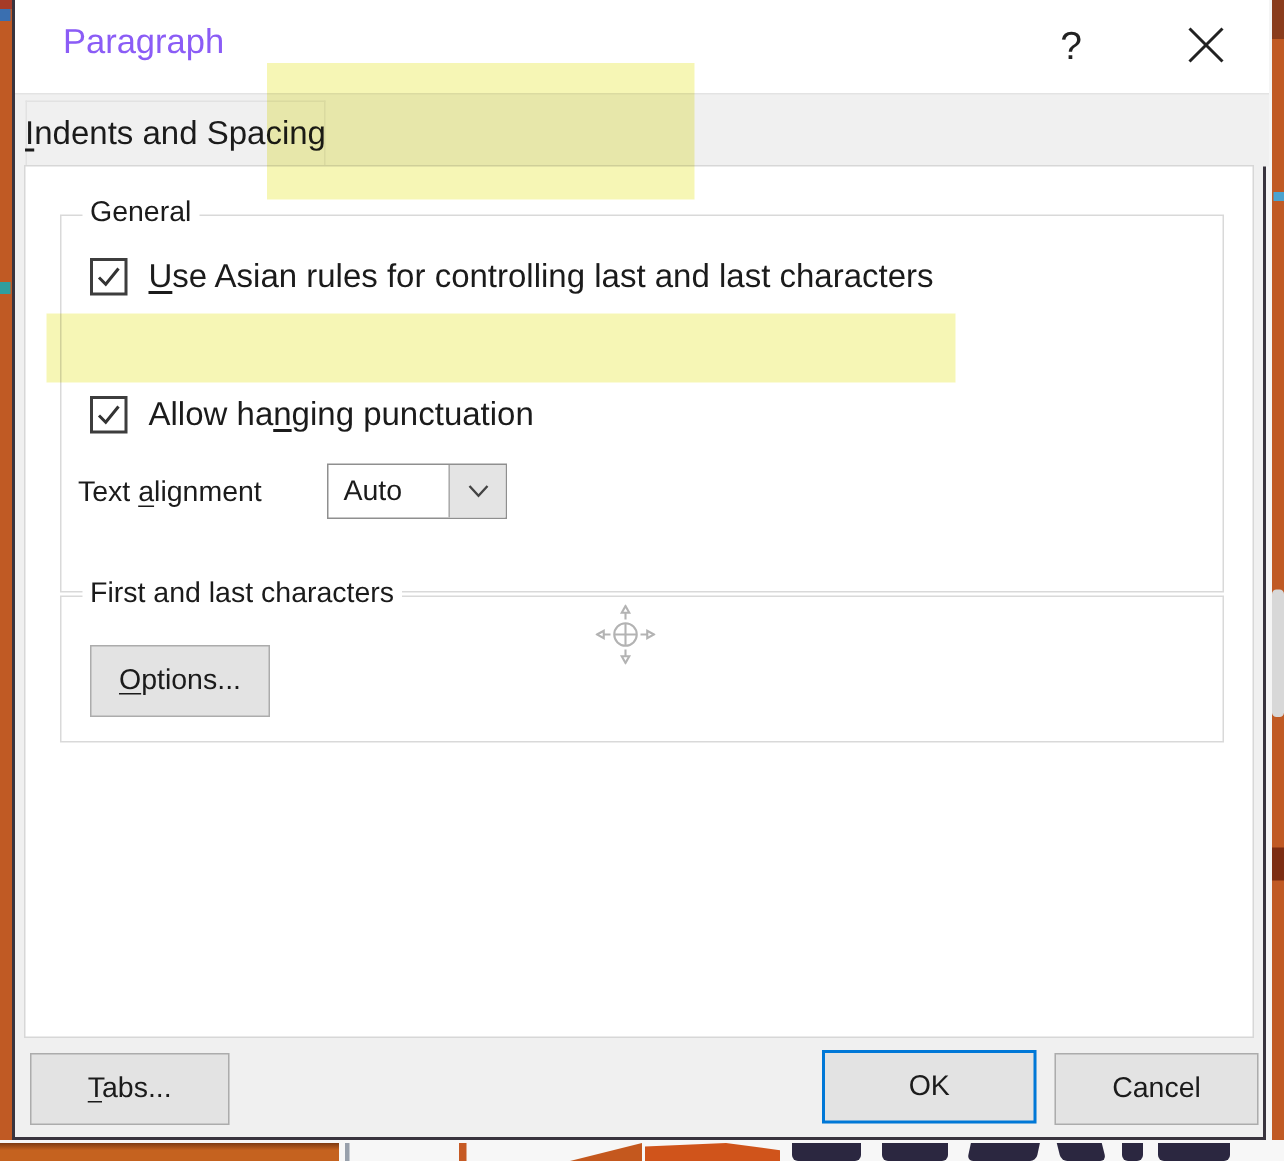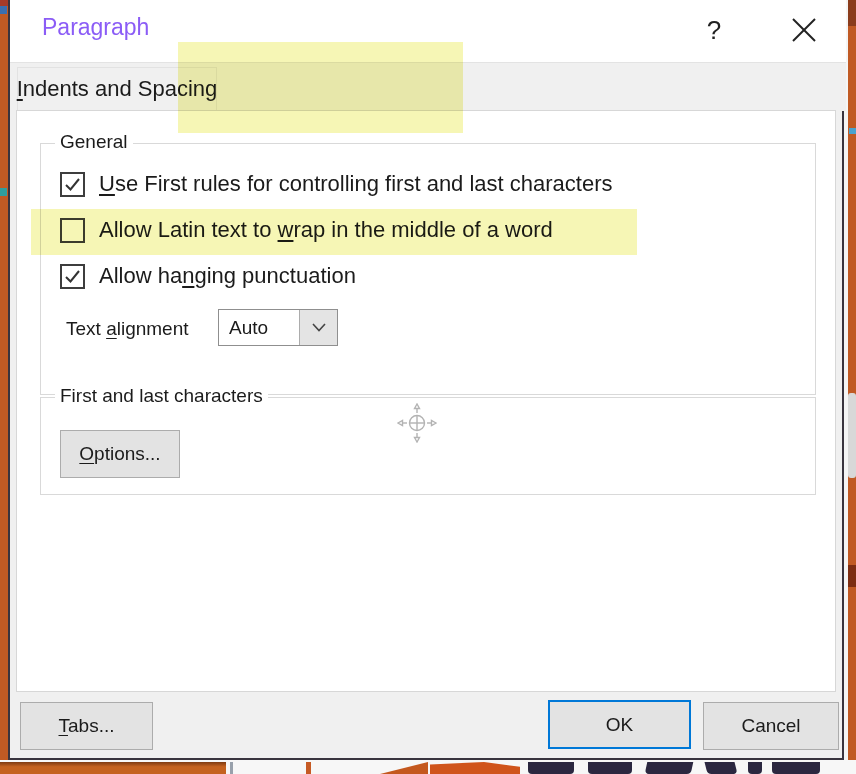--- a/index.html
+++ b/index.html
@@ -119,40 +119,34 @@
   <div class="abs group" style="left:40px;top:143px;width:776px;height:252px;">
     <span class="legend">General</span>
   </div>
 
   <div class="abs cbrow" style="left:60px;top:171px;">
     <span class="checkbox checked">
       <svg width="17" height="17" viewBox="0 0 17 17">
           <polyline points="2,9 6.5,13.5 15,3" fill="none" stroke="#333" stroke-width="2"></polyline>
         </svg>
     </span>
-    <span class="cblabel"><span class="accel">U</span><span>se First rules for controlling first and last characters</span></span>
+    <span class="cblabel"><span class="accel">U</span><span>se Asian rules for controlling last and last characters</span></span>
   </div>
 
-  <div class="abs cbrow" style="left:60px;top:217px;">
-    <span class="checkbox">
-      
-    </span>
-    <span class="cblabel"><span>Allow Latin text to </span><span class="accel">w</span><span>rap in the middle of a word</span></span>
-  </div>
 
   <div class="abs cbrow" style="left:60px;top:263px;">
     <span class="checkbox checked">
       <svg width="17" height="17" viewBox="0 0 17 17">
           <polyline points="2,9 6.5,13.5 15,3" fill="none" stroke="#333" stroke-width="2"></polyline>
         </svg>
     </span>
     <span class="cblabel"><span>Allow ha</span><span class="accel">n</span><span>ging punctuation</span></span>
   </div>
 
-  <div class="abs fieldlabel" style="left:66px;top:318px;"><span>Text </span><span class="accel">a</span><span>lignment</span></div>
+  <div class="abs fieldlabel" style="left:52px;top:318px;"><span>Text </span><span class="accel">a</span><span>lignment</span></div>
   <div class="abs dropdown">
     <span class="dd-value">Auto</span>
     <span class="dd-btn">
       <svg width="14" height="9" viewBox="0 0 14 9">
           <polyline points="1,1 7,7.5 13,1" fill="none" stroke="#444" stroke-width="1.6"></polyline>
         </svg>
     </span>
   </div>
 
   <div class="abs group" style="left:40px;top:397px;width:776px;height:98px;">

